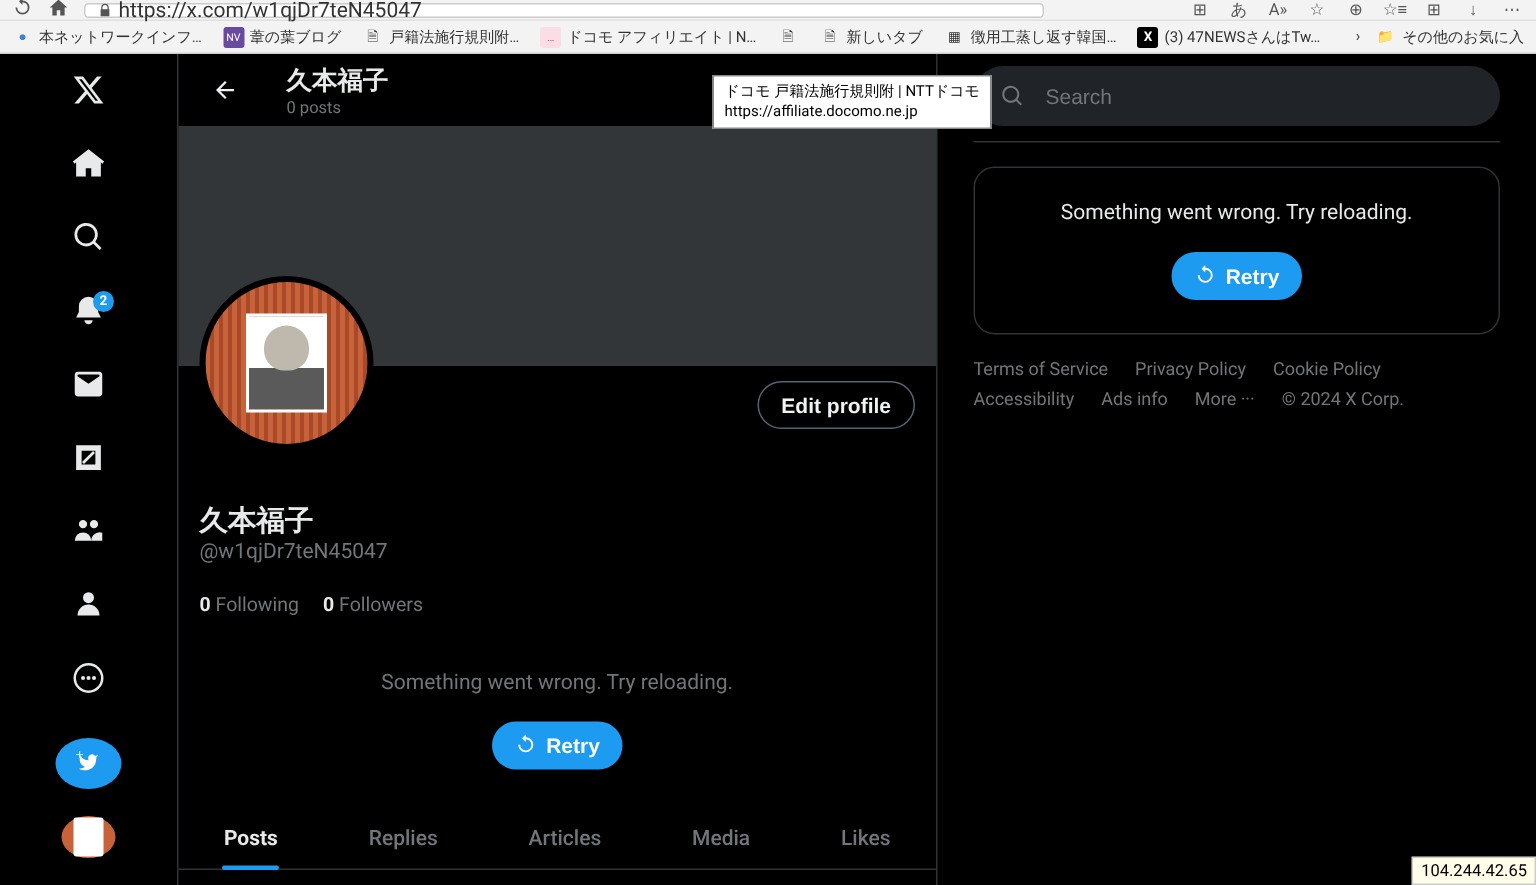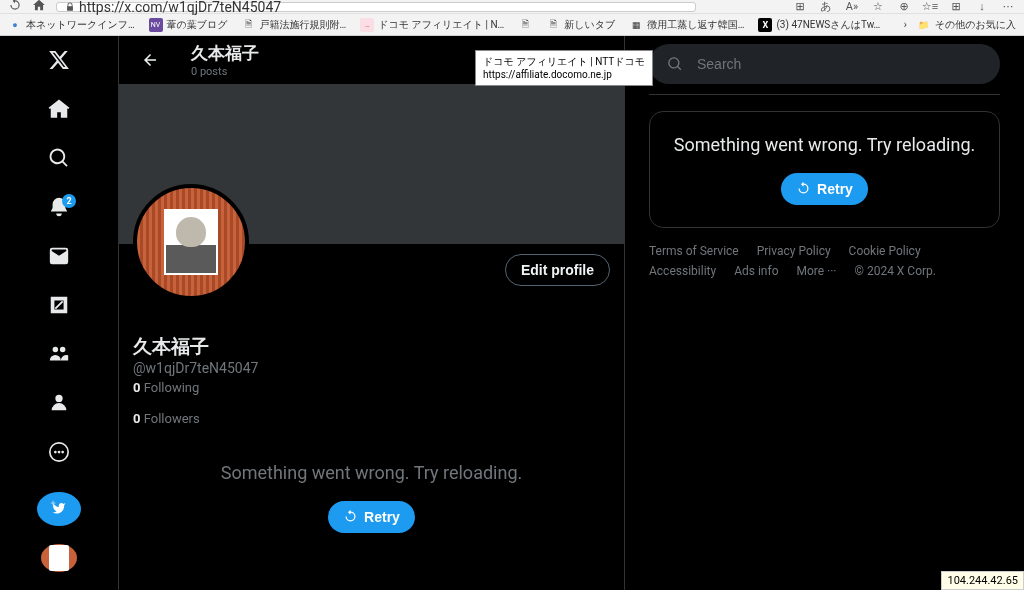--- a/index.html
+++ b/index.html
@@ -49,26 +49,26 @@
     .edit-profile { float: right; border: 1px solid #536471; background: transparent; color: #eff3f4; font-size: 14px; font-weight: 700; padding: 7px 15px; border-radius: 20px; cursor: pointer; }
 
     .profile-info { padding: 48px 14px 0; }
     .name-row { display: flex; align-items: center; gap: 8px; }
     .display-name { font-size: 19px; font-weight: 800; }
     .verify-btn { display: flex; align-items: center; gap: 5px; border: 1px solid #536471; border-radius: 20px; padding: 3px 11px; font-size: 13px; font-weight: 700; cursor: pointer; margin-left: auto; transform: translateX(-200px); }
     .verify-btn svg { width: 14px; height: 14px; fill: #1d9bf0; }
     .handle { font-size: 14px; color: #71767b; margin-top: 0; }
     .joined { display: flex; align-items: center; gap: 5px; color: #71767b; font-size: 13px; margin-top: 22px; }
     .joined svg { width: 15px; height: 15px; fill: #71767b; }
-    .ff-row { display: flex; gap: 16px; margin-top: 4px; font-size: 13px; flex-direction: column; }
+    .ff-row { display: flex; gap: 16px; margin-top: 20px; font-size: 13px; }
     .ff-row .count { color: #e7e9ea; font-weight: 700; }
     .ff-row .label { color: #71767b; }
 
     .error-block { text-align: center; margin-top: 36px; }
-    .error-msg { color: #71767b; font-size: 18px; }
+    .error-msg { color: #71767b; font-size: 14px; }
     .retry-btn { display: inline-flex; align-items: flex-start; gap: 6px; background: #1d9bf0; color: #fff; border: none; font-size: 14px; font-weight: 700; padding: 8px 15px; border-radius: 20px; cursor: pointer; margin-top: 18px; }
     .retry-btn svg { width: 15px; height: 15px; fill: #fff; }
 
     .tabs { display: flex; justify-content: space-around; margin-top: 26px; border-bottom: 1px solid #2f3336; }
     .tab { font-size: 14px; color: #71767b; padding: 12px 6px; cursor: pointer; position: relative; font-weight: 500; }
     .tab.active { color: #e7e9ea; font-weight: 700; }
     .tab.active::after { content: ""; position: absolute; bottom: -1px; left: 10%; right: 10%; height: 3px; background: #1d9bf0; border-radius: 2px; }
 
     
     .right-col { flex: 1; padding: 8px 24px 0; }
@@ -221,21 +221,21 @@
       <div class="back-btn">
           <svg viewBox="0 0 24 24">
             <path d="M20 11H7.83l5.59-5.59L12 4l-8 8 8 8 1.41-1.41L7.83 13H20z"></path>
           </svg>
         </div>
       <div class="header-text">
         <div class="title">久本福子</div>
         <div class="subtitle">0 posts</div>
       </div>
       <div class="tooltip">
-        <div>ドコモ アフィリエイト | NTTドコモ</div>
+        <div>ドコモ 戸籍法施行規則附 | NTTドコモ</div>
         <div>https://affiliate.docomo.ne.jp</div>
       </div>
     </div>
 
     <div class="cover"></div>
 
     <div class="profile-row">
       <div class="avatar-wrap">
         <div class="avatar-photo">
             <div class="avatar-head"></div>
@@ -258,20 +258,27 @@
     <div class="error-block">
       <div class="error-msg">Something went wrong. Try reloading.</div>
       <button class="retry-btn">
         <svg viewBox="0 0 24 24">
             <path d="M12 4V1L8 5l4 4V6a6 6 0 11-6 6H4a8 8 0 108-8z"></path>
           </svg>
         <span>Retry</span>
       </button>
     </div>
 
+    <div class="tabs">
+      <div class="tab active">Posts</div>
+      <div class="tab">Replies</div>
+      <div class="tab">Articles</div>
+      <div class="tab">Media</div>
+      <div class="tab">Likes</div>
+    </div>
   </div>
 
   <div class="right-col">
     <div class="search-box">
       <svg viewBox="0 0 24 24">
           <path d="M10.25 3.75a6.5 6.5 0 100 13 6.5 6.5 0 000-13zM1.75 10.25a8.5 8.5 0 1115.18 5.27l4.53 4.53-1.41 1.41-4.53-4.53A8.5 8.5 0 011.75 10.25z"></path>
         </svg>
       <input class="search-input" placeholder="Search" style="">
     </div>
     <div class="hr"></div>

